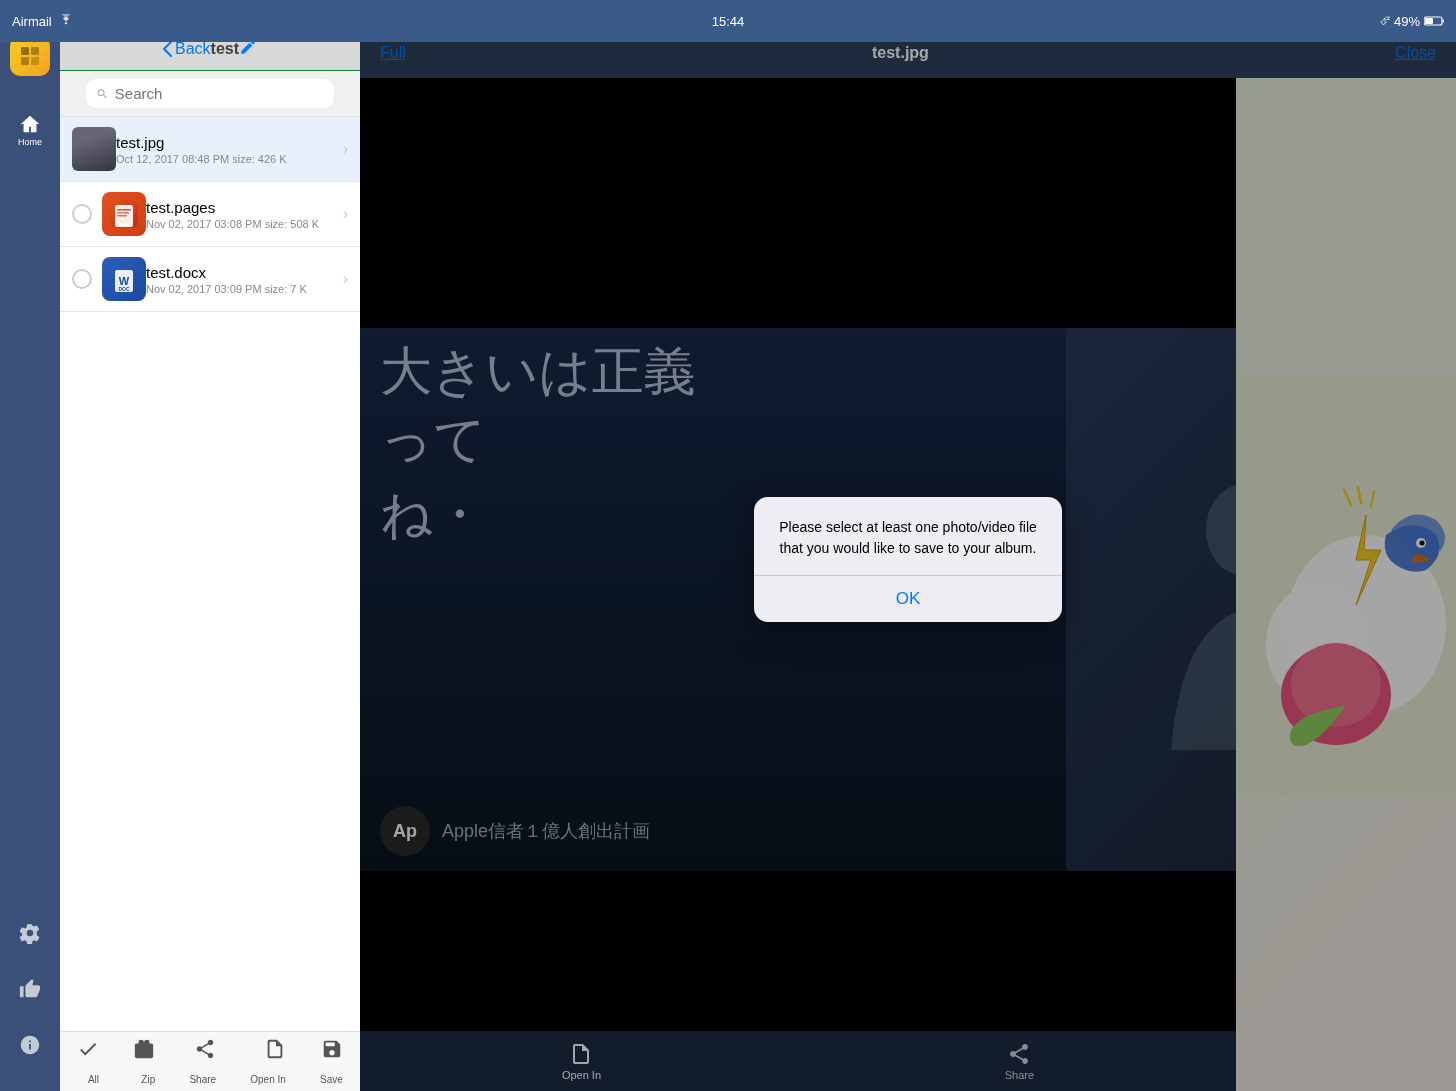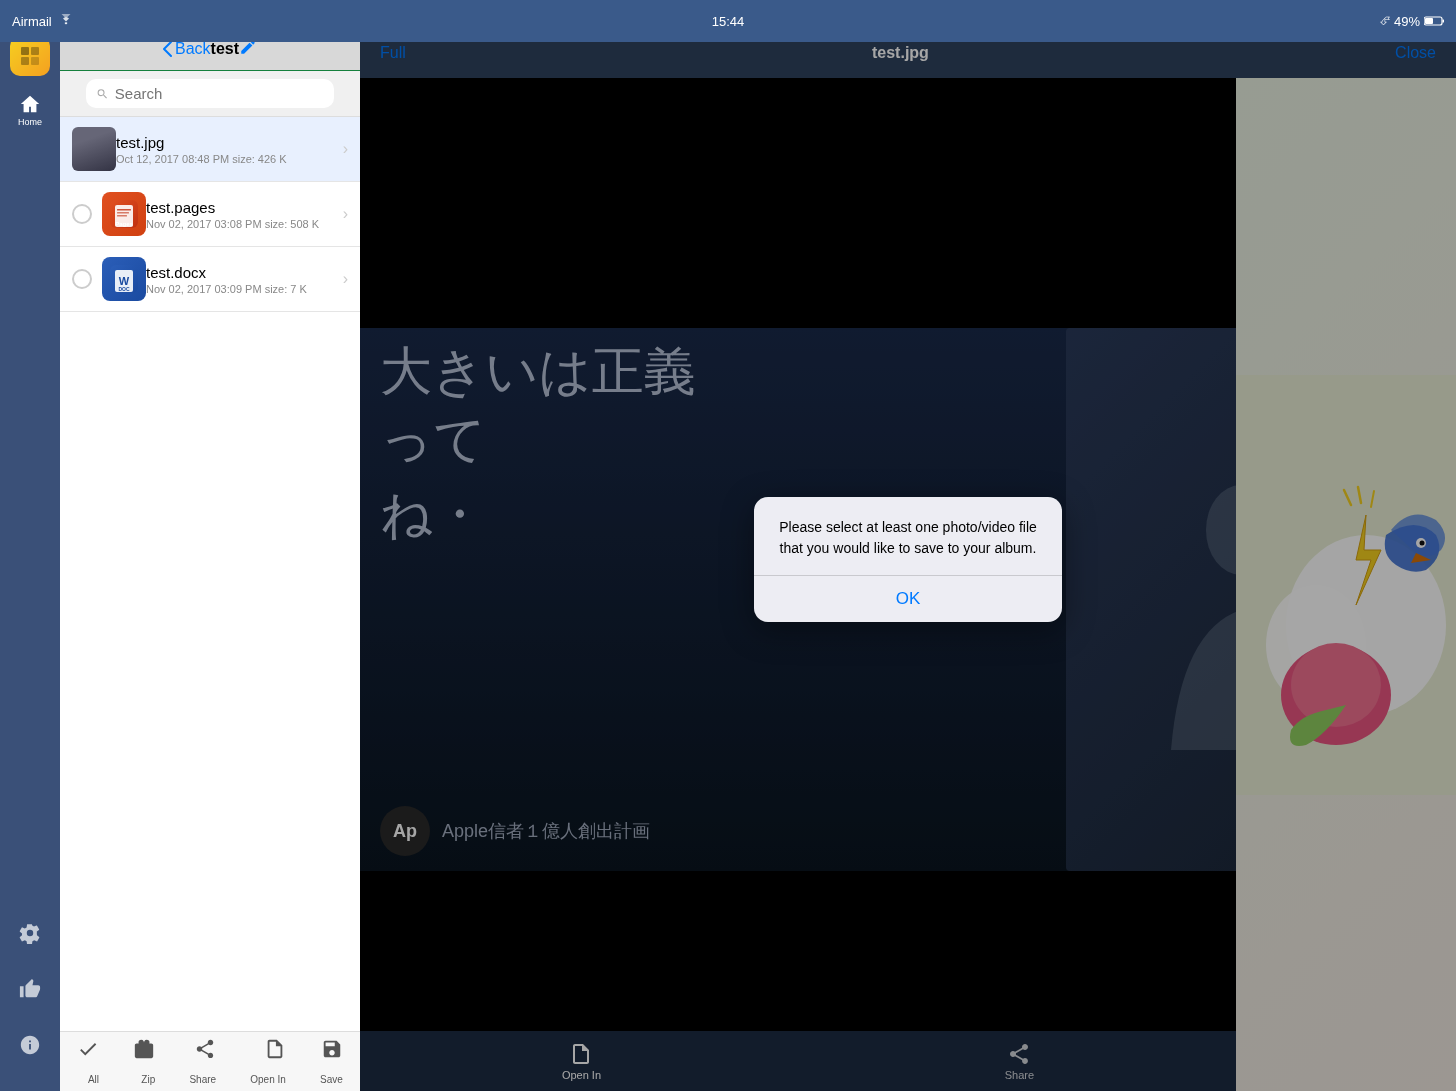--- a/index.html
+++ b/index.html
@@ -37,20 +37,21 @@
       top: 28px;
       left: 0;
       width: 60px;
       height: calc(100% - 28px);
       background: #3a5078;
       display: flex;
       flex-direction: column;
       align-items: center;
       padding-top: 8px;
       z-index: 10;
+      gap: 20px;
     }
     .app-icon {
       width: 40px; height: 40px;
       background: linear-gradient(135deg, #f5d020, #f5a020);
       border-radius: 10px;
       margin-bottom: 12px;
       display: flex; align-items: center; justify-content: center;
     }
     .sidebar-nav-item {
       width: 44px; height: 44px;
@@ -100,21 +101,21 @@
     .back-btn {
       display: flex; align-items: center;
       color: #007aff;
       font-size: 16px;
       gap: 2px;
       cursor: pointer;
     }
     .panel-title {
       font-size: 16px;
       font-weight: 600;
-      color: #000000;
+      color: #404040;
     }
     .edit-btn {
       color: #007aff;
       font-size: 16px;
     }
     .search-bar {
       padding: 8px 26px;
       background: #f0f0f0;
       border-bottom: 1px solid #ddd;
     }
@@ -201,20 +202,21 @@
       display: flex;
       align-items: center;
       justify-content: space-between;
       padding: 0 20px;
       z-index: 20;
     }
     .main-topbar-btn {
       color: #007aff;
       font-size: 16px;
       cursor: pointer;
+      text-decoration: underline;
     }
     .main-topbar-title {
       color: white;
       font-size: 16px;
       font-weight: 600;
     }
 
     
     .image-area {
       position: absolute;

